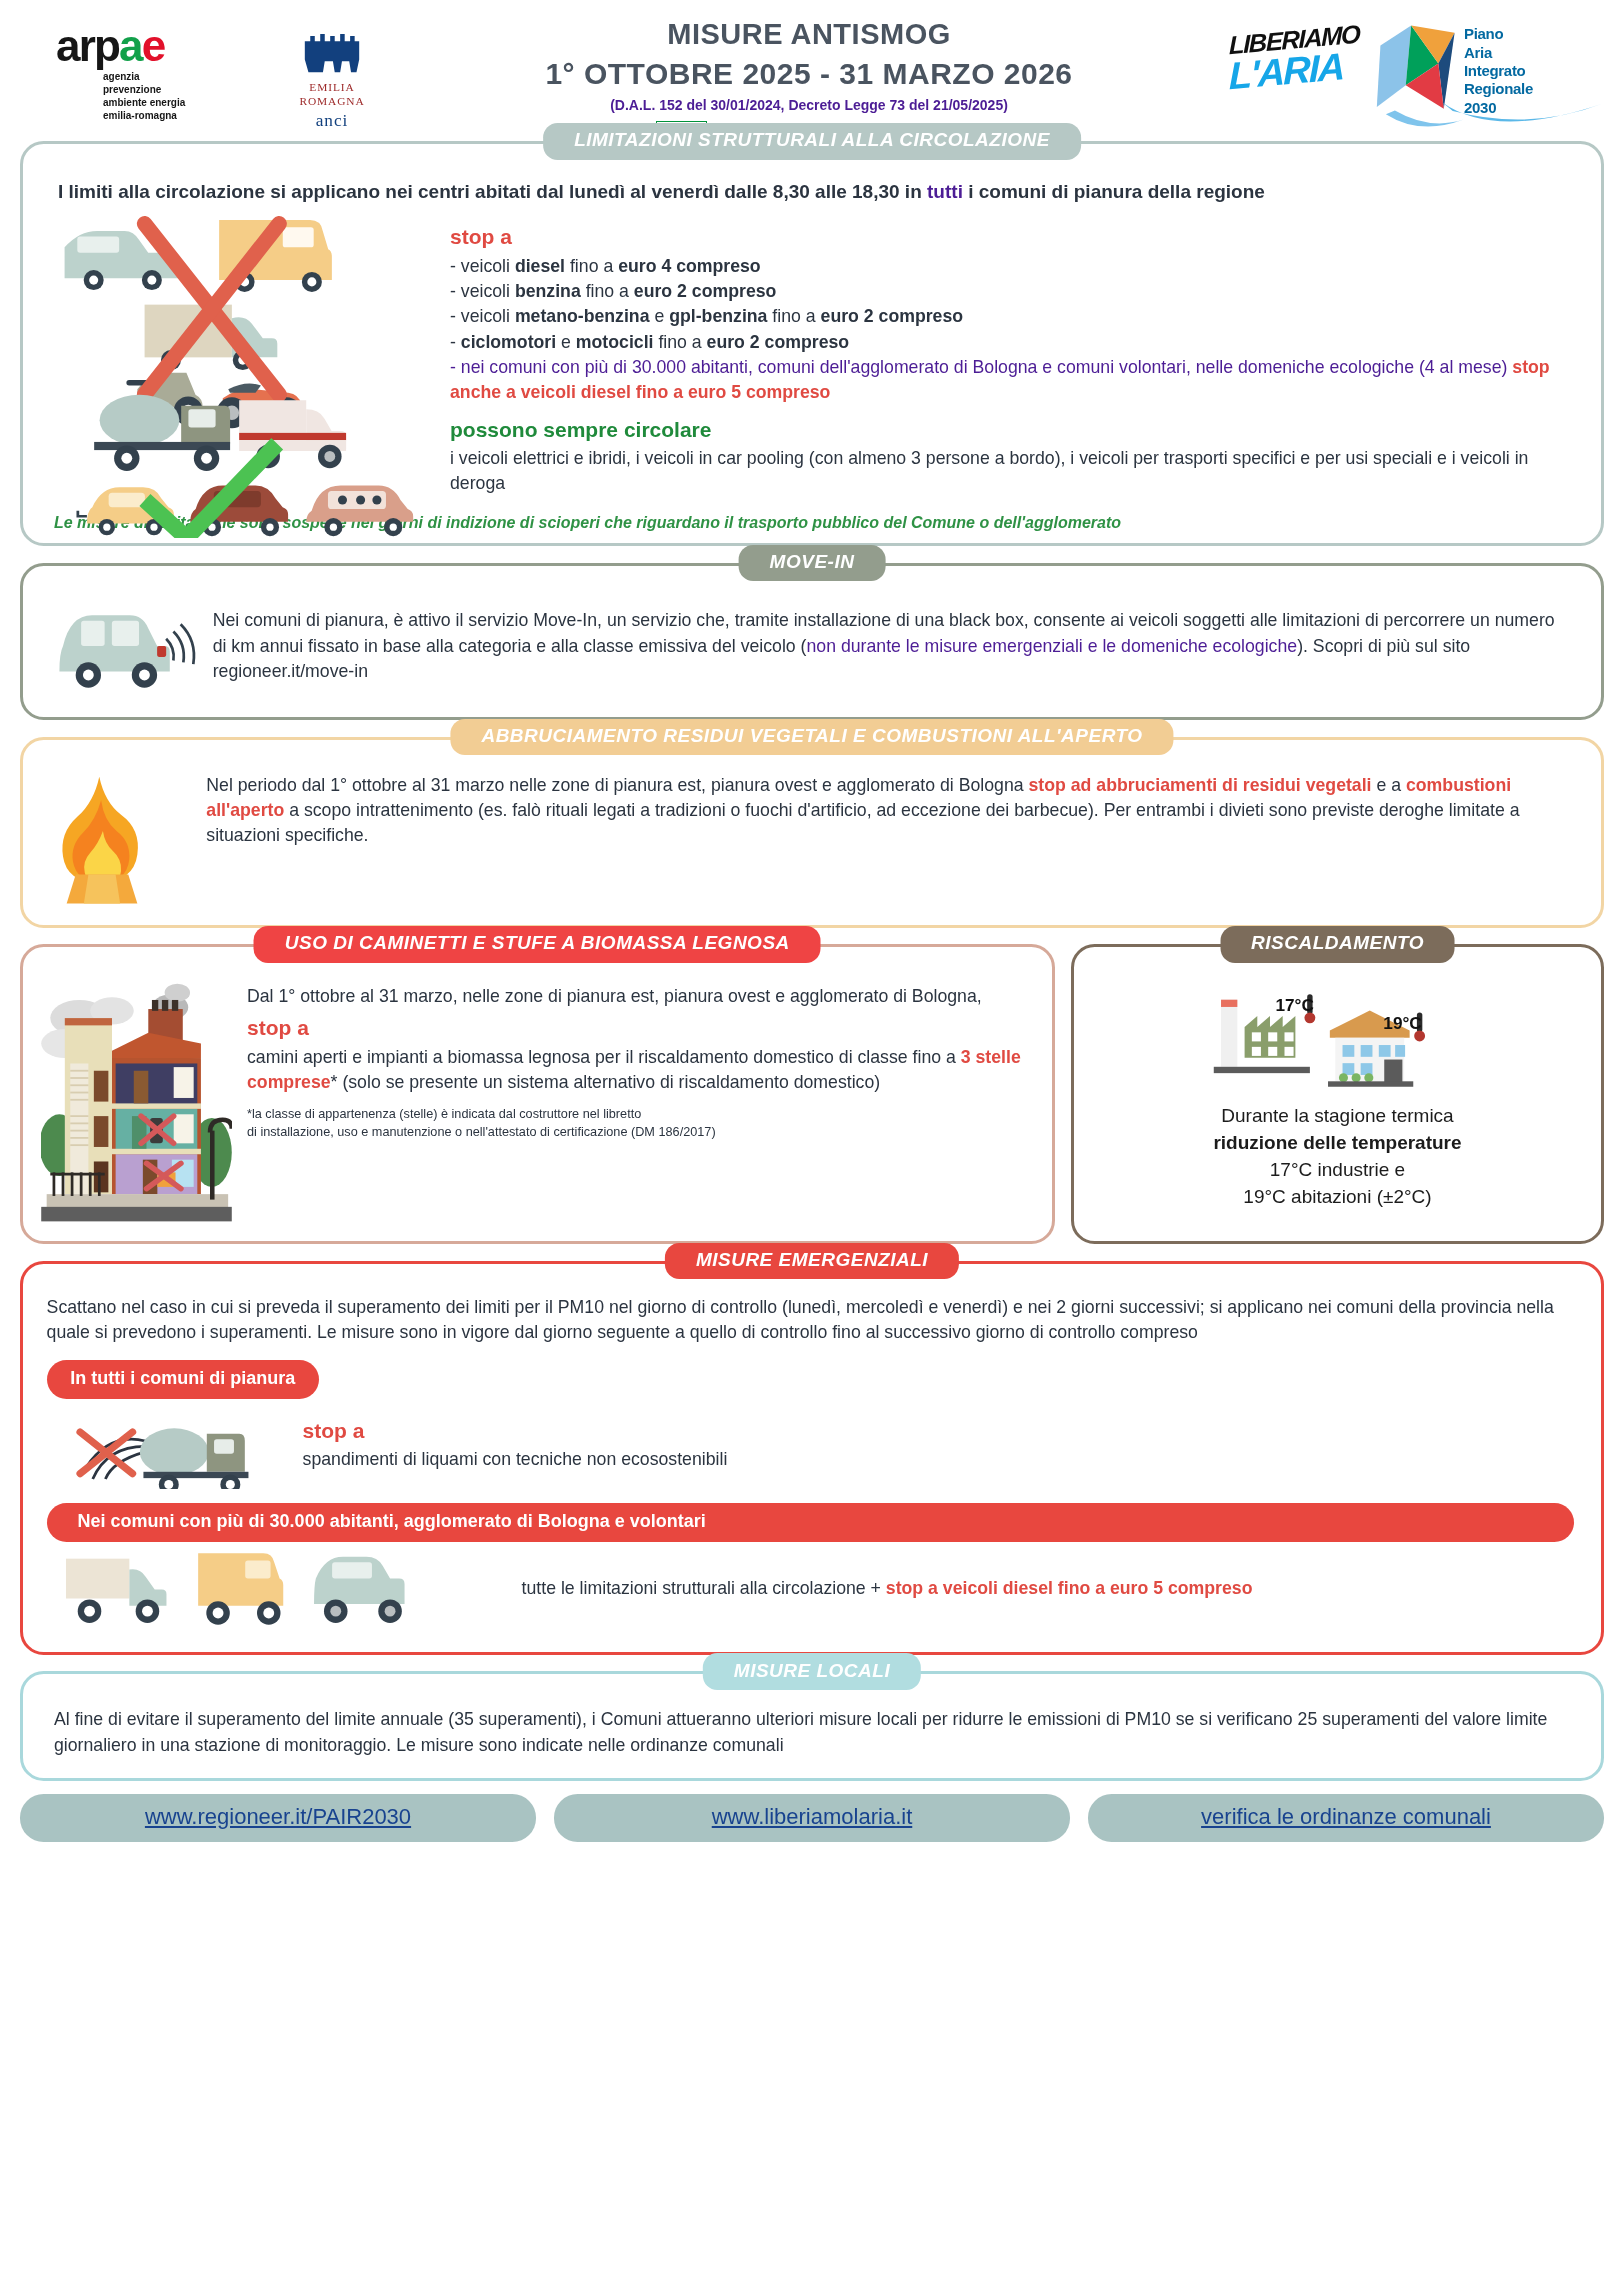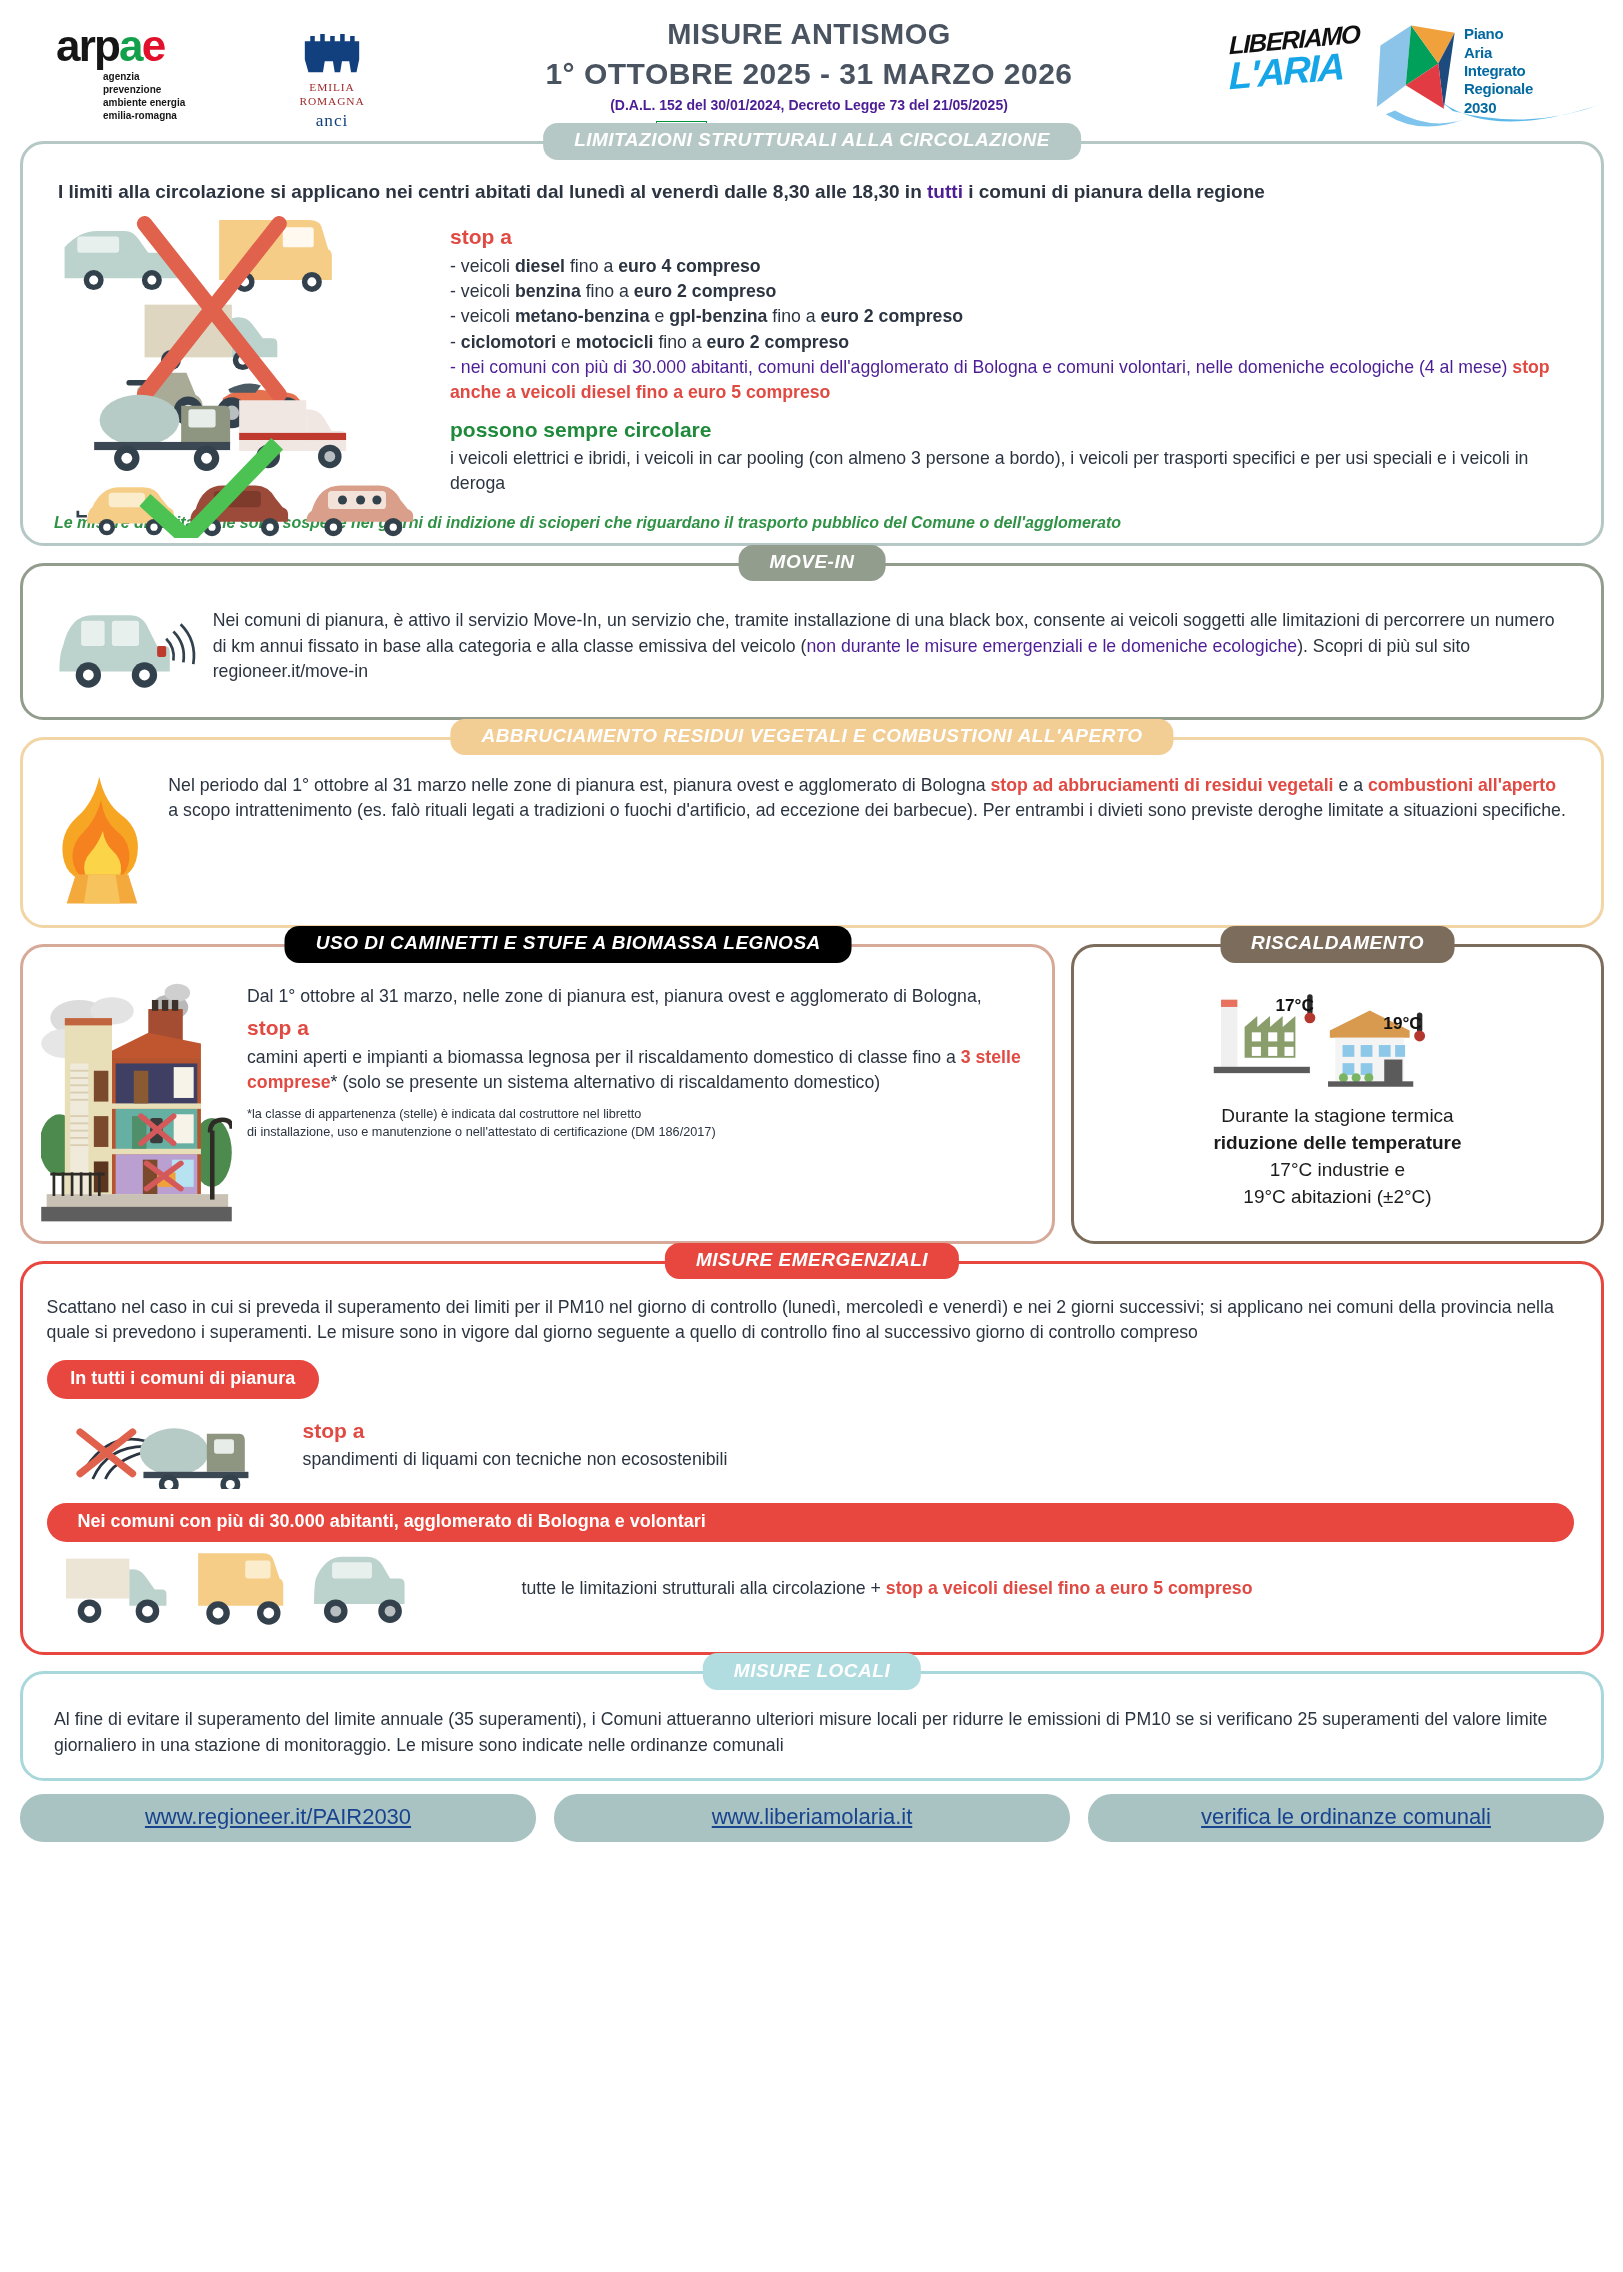--- a/index.html
+++ b/index.html
@@ -88,28 +88,28 @@
   
   #s2 { border-color: #939d8d; }
   #s2 .card-tab { background: #939d8d; }
   .s2-body { display: flex; align-items: center; padding: 33px 36px 23.6px 27px; }
   .s2-img { flex: 0 0 150px; height: 95px; position: relative; }
   .s2-txt { flex: 1; padding-left: 12.7px; }
 
   
   #s3 { border-color: #f2d5a4; }
   #s3 .card-tab { background: #f2cd94; }
-  .s3-body { display: flex; padding: 33px 35px 20px 29px; }
+  .s3-body { display: flex; padding: 33px 35px 20px 29px; gap: 38px; }
   .s3-img { flex: 0 0 109px; height: 132px; position: relative; }
   .s3-txt { flex: 1; padding-left: 7.3px; }
 
   
   .row4 { display: flex; gap: 16.4px; margin: 0 20px 16.4px; }
   #s4 { flex: 1 1 66%; margin: 0; border-color: #d6a999; }
-  #s4 .card-tab { background: #000000; left: 50%; margin-left: 31px; }
+  #s4 .card-tab { background: #ef4444; left: 50%; }
   #s5 { flex: 1 1 34%; margin: 0; border-color: #7c6c5b; }
   #s5 .card-tab { background: #7c6c5b; }
   .s4-body { display: flex; padding: 33px 22px 16.4px 18px; }
   .s4-img { flex: 0 0 195px; position: relative; height: 245px; }
   .s4-txt { flex: 1; padding-left: 11px; padding-top: 3.6px; }
   .s4-foot { font-size: 12.7px; line-height: 1.35; color: #2b3440; margin-top: 11px; }
   .s5-body { padding: 40px 14.5px 16.4px; text-align: center; }
   .s5-icons { height: 107px; position: relative; margin-bottom: 9px; }
   .s5-text { font-size: 19px; line-height: 1.42; color: #1c1c1c; }
 

